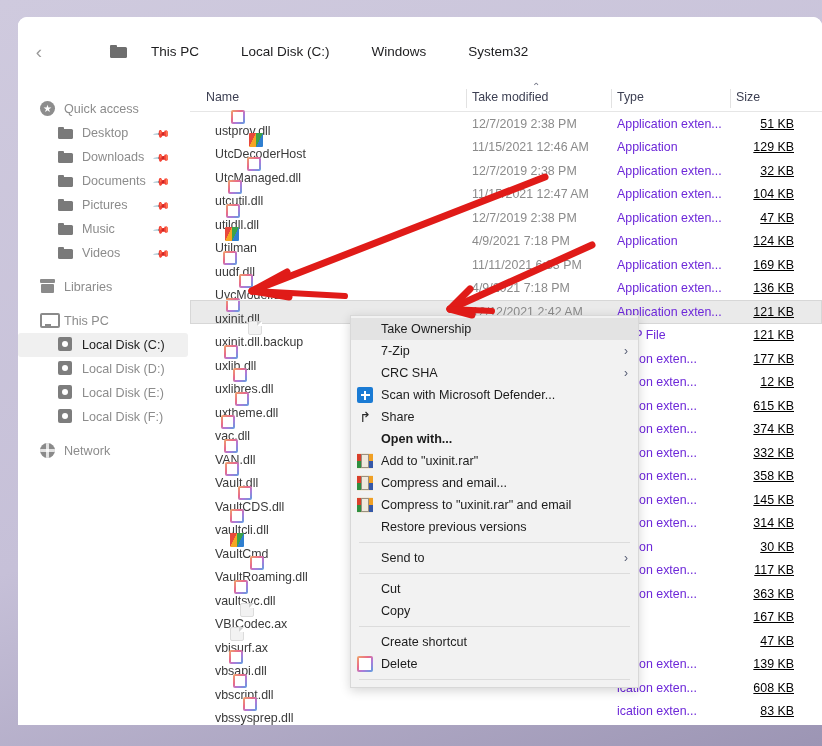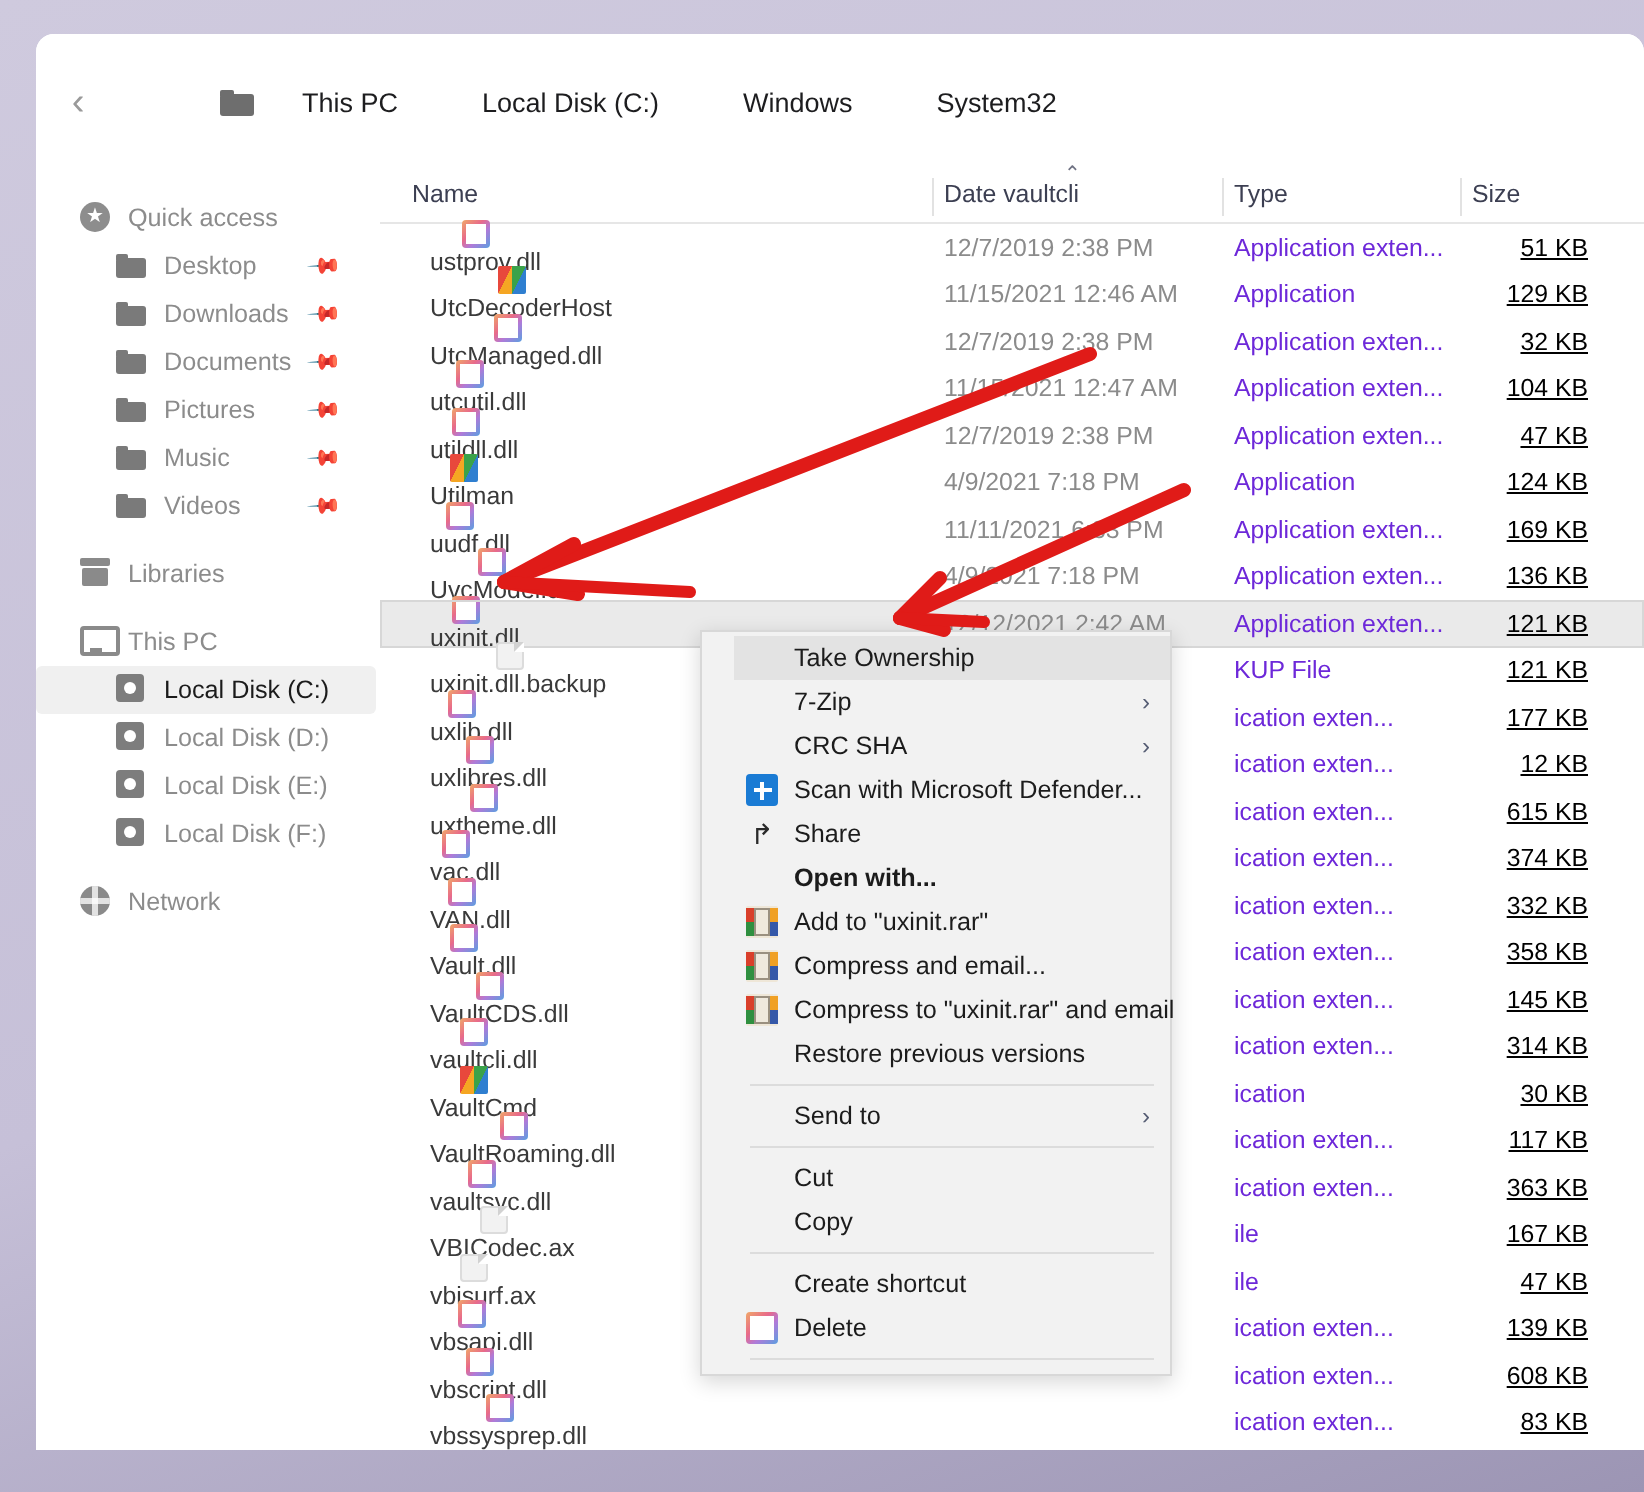--- a/index.html
+++ b/index.html
@@ -217,25 +217,25 @@
   .fico.file::after {
     content:""; position:absolute; right:-1px; top:-1px;
     border-width: 0 0 5px 5px; border-style: solid;
     border-color: transparent transparent #ffffff #d2d2d2;
   }
 
   
   .ctxmenu {
     position: absolute;
     left: 332px; top: 298px;
-    width: 236px;
+    width: 289px;
     background: #f2f2f2;
     border: 1px solid #d8d8d8;
     box-shadow: 0 3px 10px rgba(0,0,0,.16);
-    padding: 2px 0 3px 16px;
+    padding: 2px 0 3px 0;
     z-index: 40;
   }
   .mi {
     position: relative;
     display:flex; align-items:center;
     height: 22px;
     font-size: 12.6px; color: #1c1c1c;
     padding-left: 30px;
   }
   .mi.hl { background: #e3e3e3; }
@@ -415,21 +415,21 @@
           <span class="nav-label">Network</span>
         </div>
       </div>
 
     <div class="filepane">
 
       <div class="col-head">
         <div class="sort-caret">⌃</div>
         <div class="ch ch-name">Name</div>
         <div class="vdiv" style="left:276px"></div>
-        <div class="ch ch-date">Date vaultcli</div>
+        <div class="ch ch-date">Take modified</div>
         <div class="vdiv" style="left:421px"></div>
         <div class="ch ch-type">Type</div>
         <div class="vdiv" style="left:540px"></div>
         <div class="ch ch-size">Size</div>
       </div>
 
       <div class="rows" id="rows">
           <div class="row">
             <div class="r-name">
               <span class="fico dll"></span>

